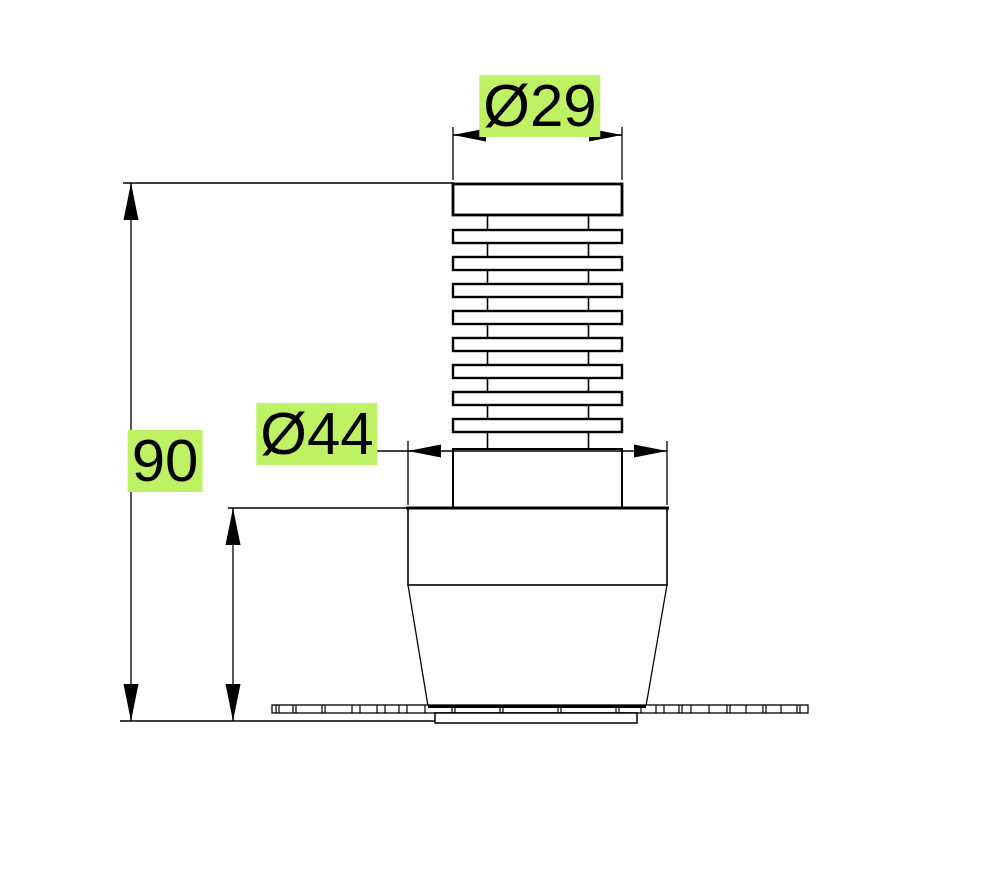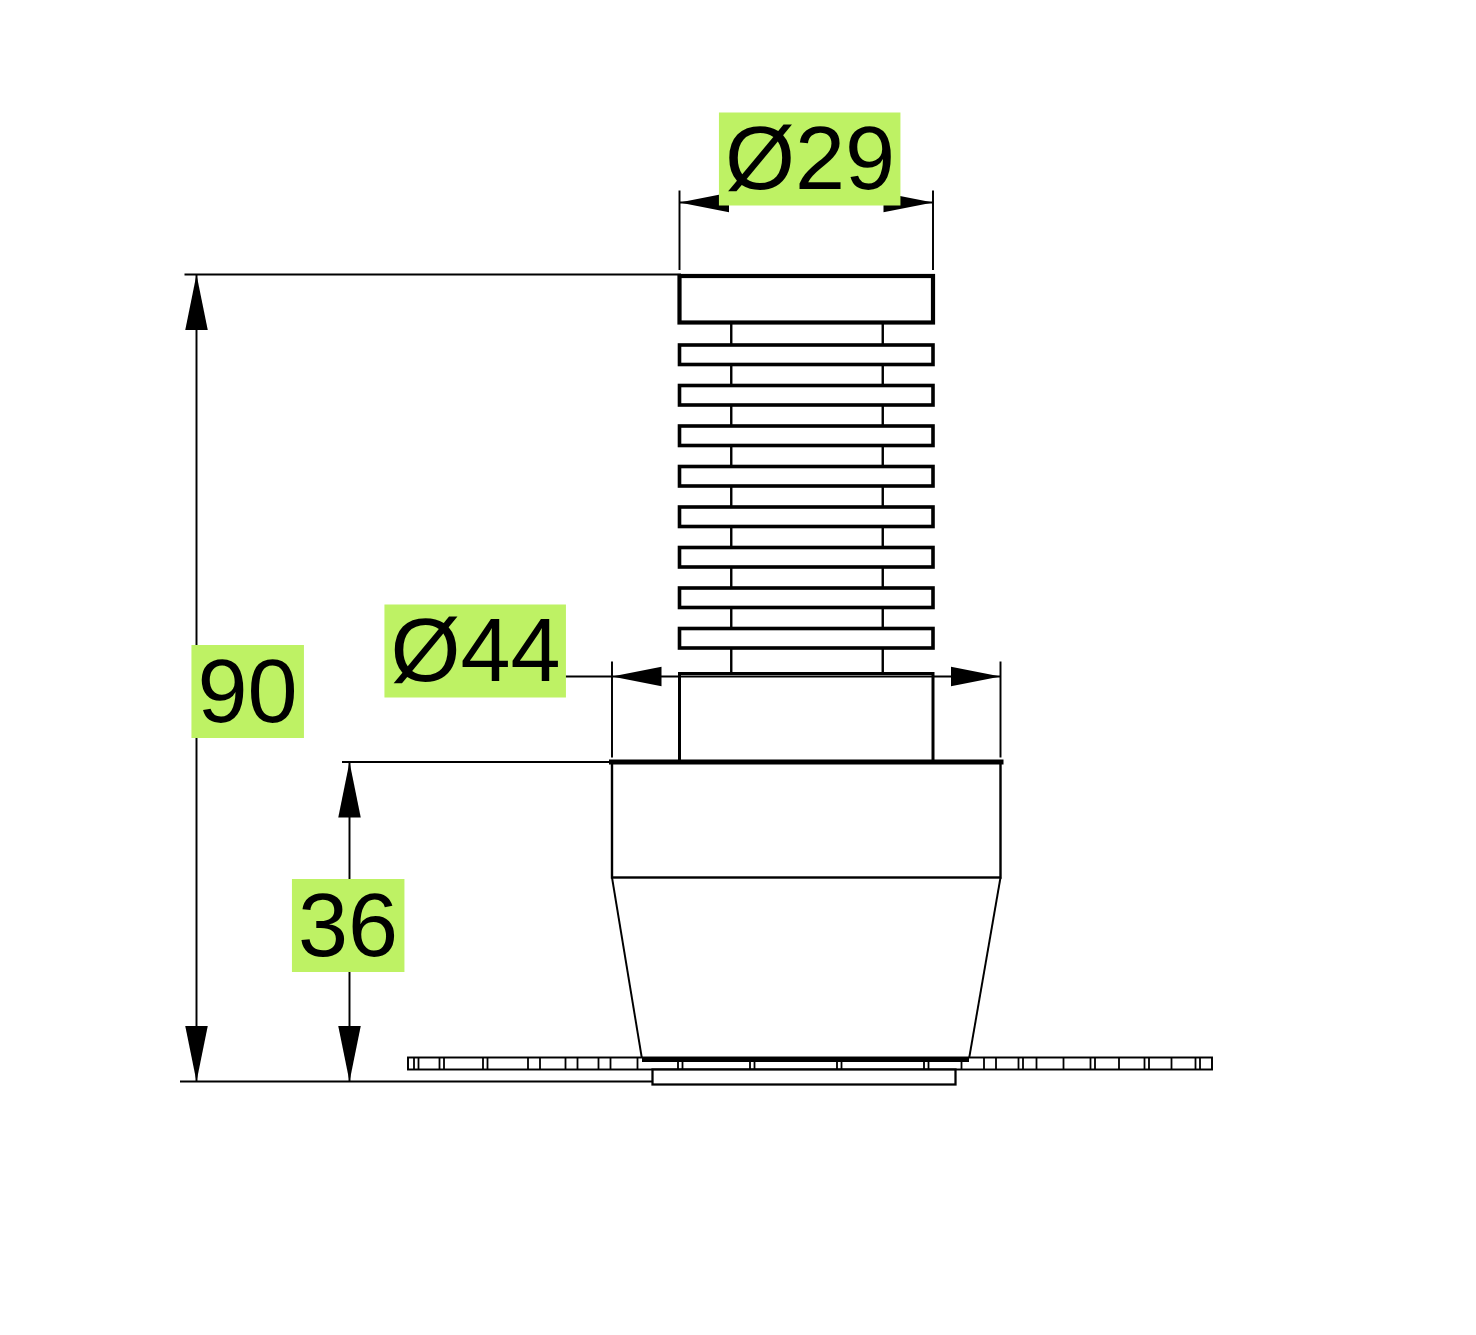--- a/index.html
+++ b/index.html
@@ -152,14 +152,13 @@
 
     <line x1="120" y1="721" x2="435" y2="721" stroke-width="1.3"></line>
   </svg>
 
   <div class="dim-label lbl-d29">Ø29</div>
 
   <div class="dim-label lbl-d44">Ø44</div>
 
   <div class="dim-label lbl-90">90</div>
 
-  <div class="dim-label lbl-36">36</div>
 </div>
 
 </body></html>

